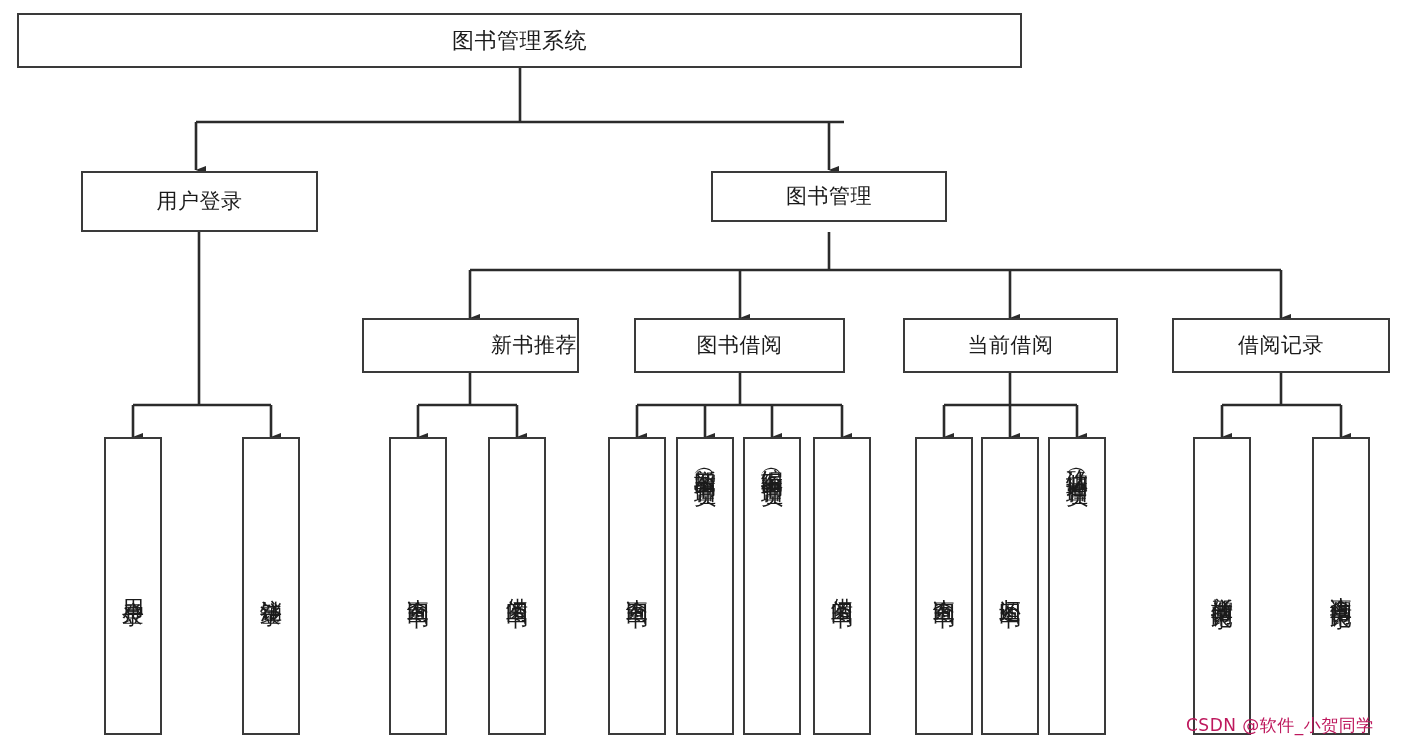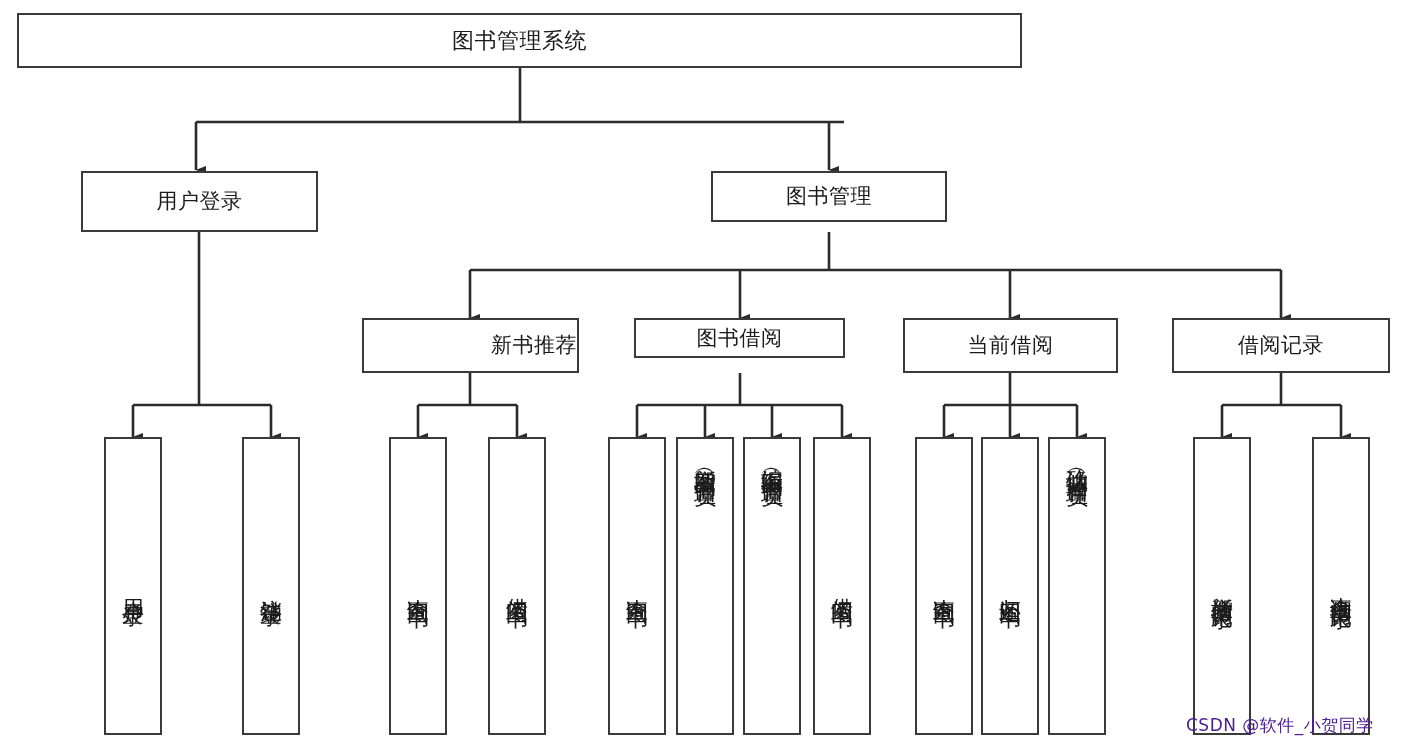--- a/index.html
+++ b/index.html
@@ -67,21 +67,21 @@
   }
   .v-node.center {
     align-items: center;
     padding-top: 0;
   }
   .watermark {
     position: absolute;
     left: 1186px;
     top: 714px;
     font-size: 17px;
-    color: #4c1d95;
+    color: #be185d;
     white-space: nowrap;
     letter-spacing: 0.5px;
   }
 </style>
 </head>
 <body>
 
 <div id="canvas">
 
   <svg class="wires" viewBox="0 0 1405 747">
@@ -144,21 +144,21 @@
   </div>
 
   <div class="node h-node" style="left:711px; top:171px; width:236px; height:51px;">
     <span class="lbl">图书管理</span>
   </div>
 
   <div class="node h-node" style="left:362px; top:318px; width:217px; height:55px;justify-content:flex-end;">
     <span class="lbl">新书推荐</span>
   </div>
 
-  <div class="node h-node" style="left:634px; top:318px; width:211px; height:40px;justify-content:center;">
+  <div class="node h-node" style="left:634px; top:318px; width:211px; height:55px;justify-content:center;">
     <span class="lbl">图书借阅</span>
   </div>
 
   <div class="node h-node" style="left:1172px; top:318px; width:218px; height:55px;">
     <span class="lbl">借阅记录</span>
   </div>
 
   <div class="node h-node" style="left:903px; top:318px; width:215px; height:55px;">
     <span class="lbl">当前借阅</span>
   </div>

